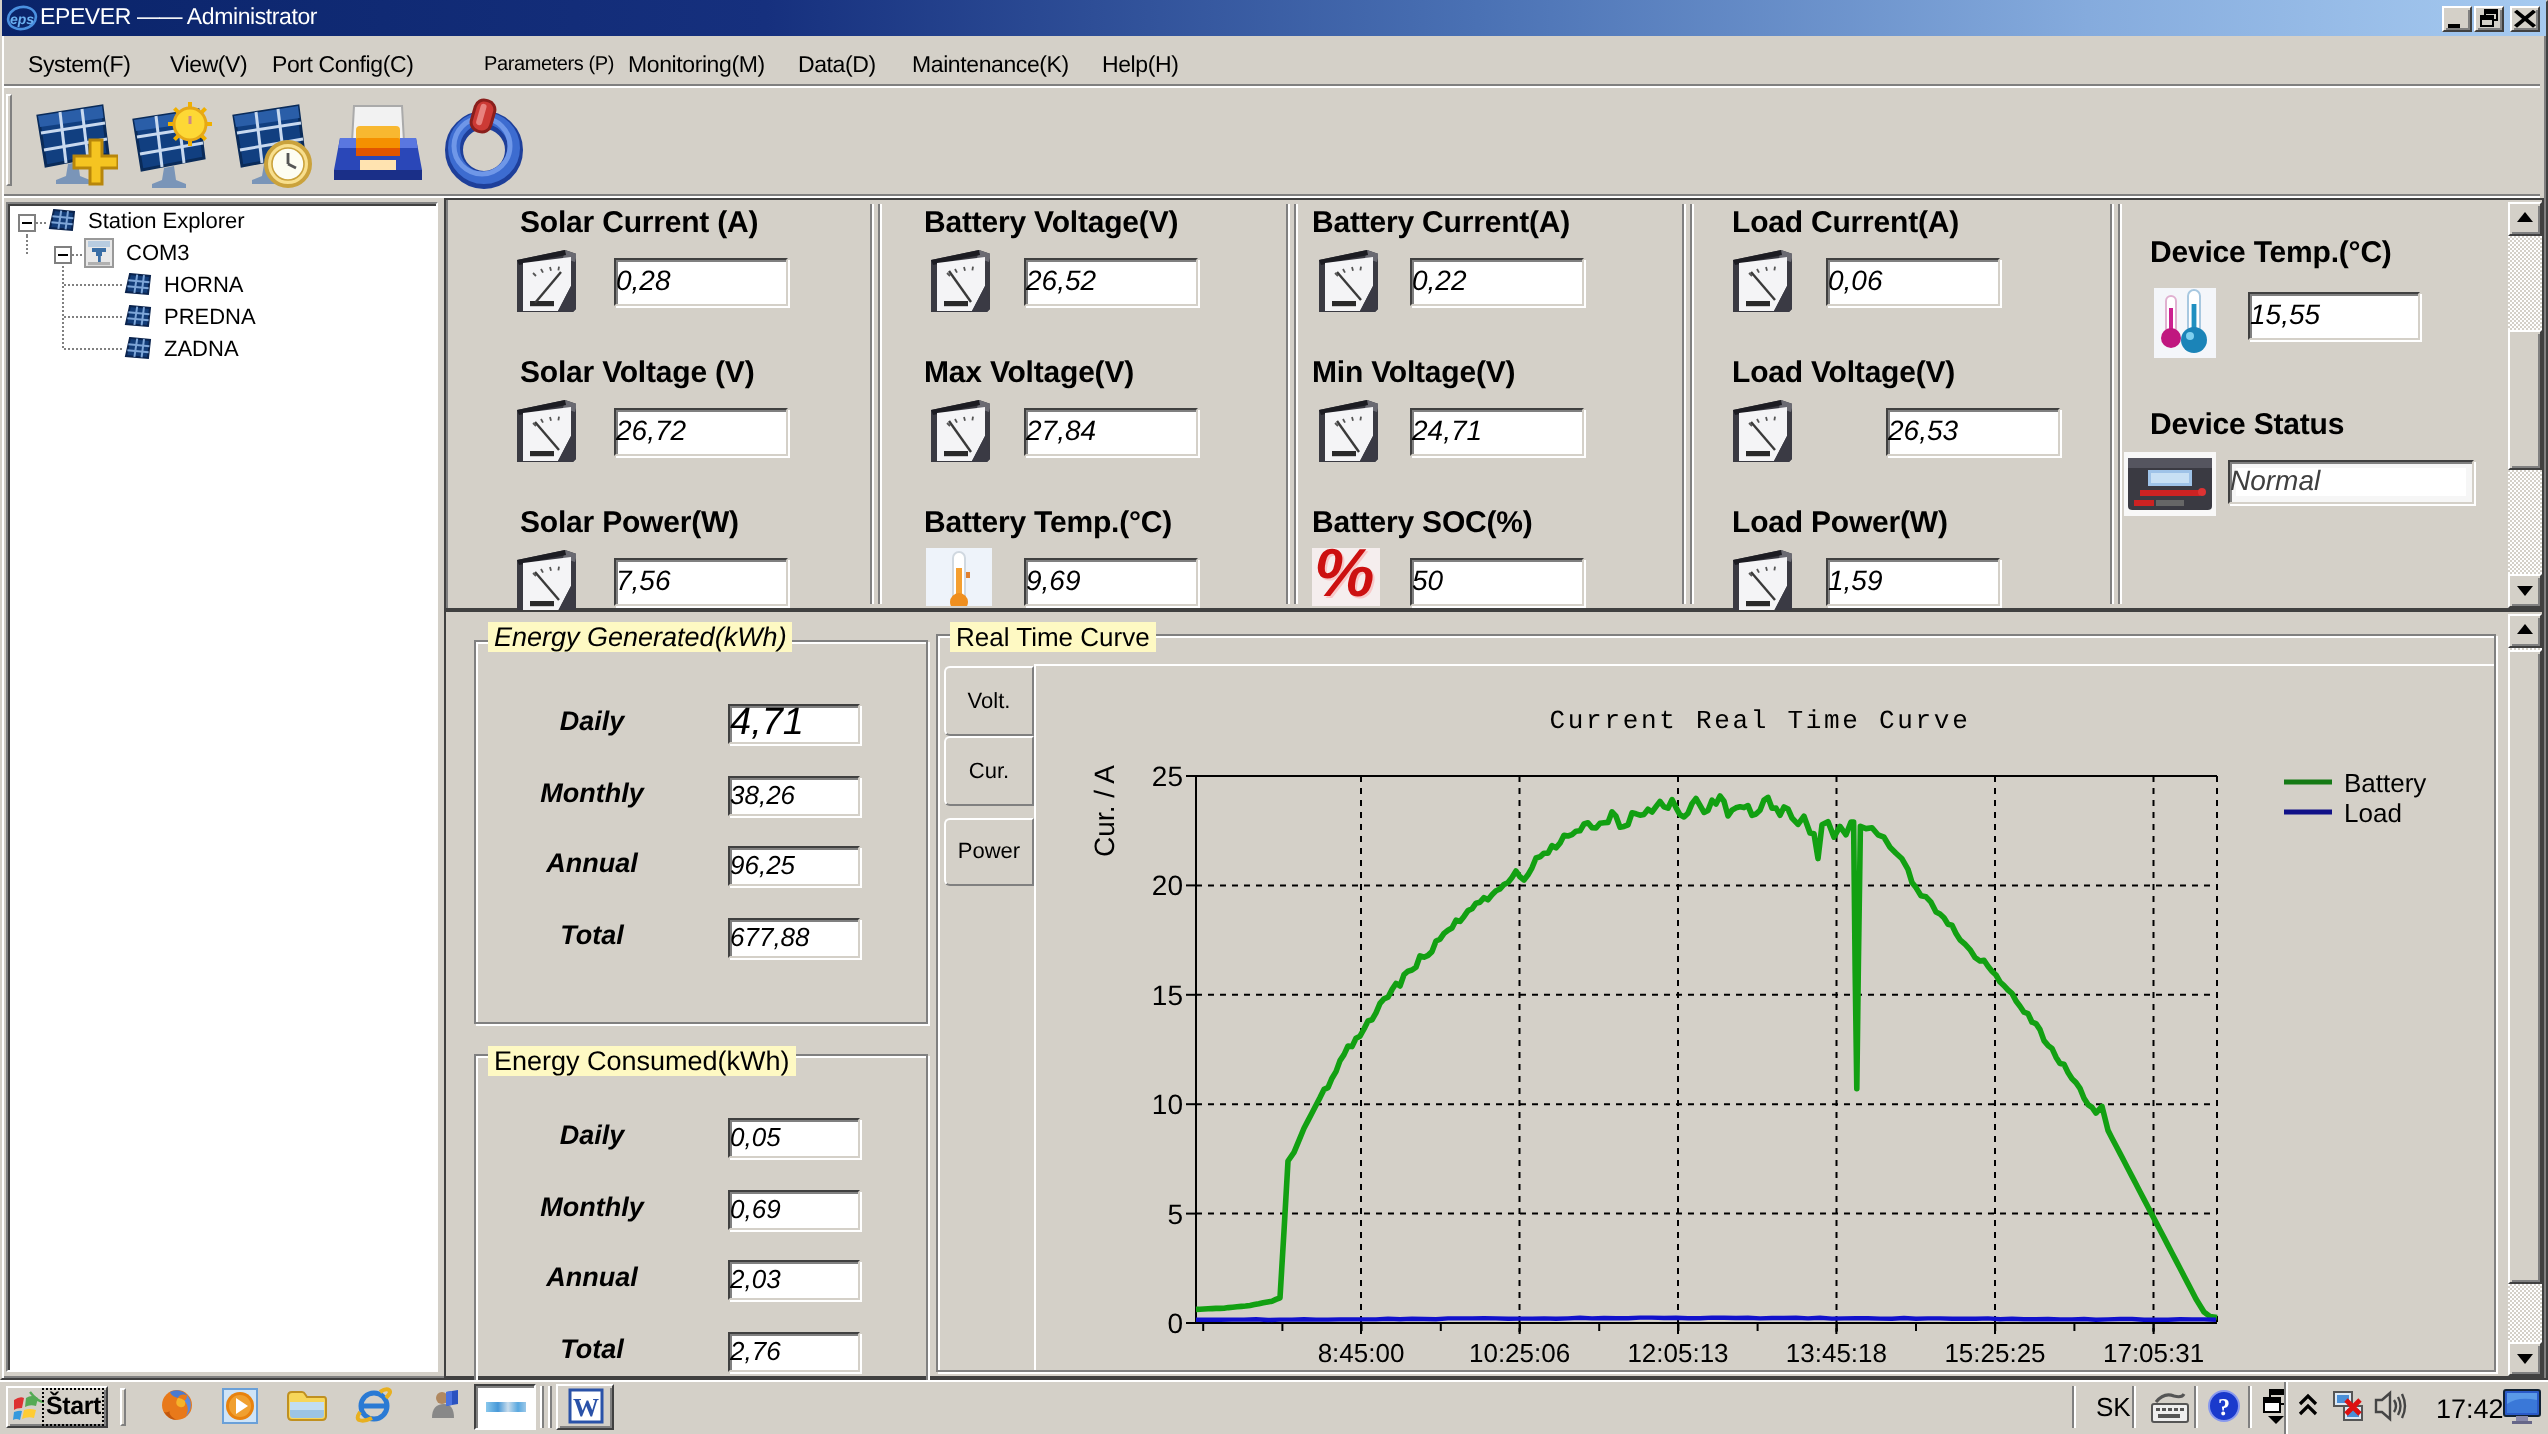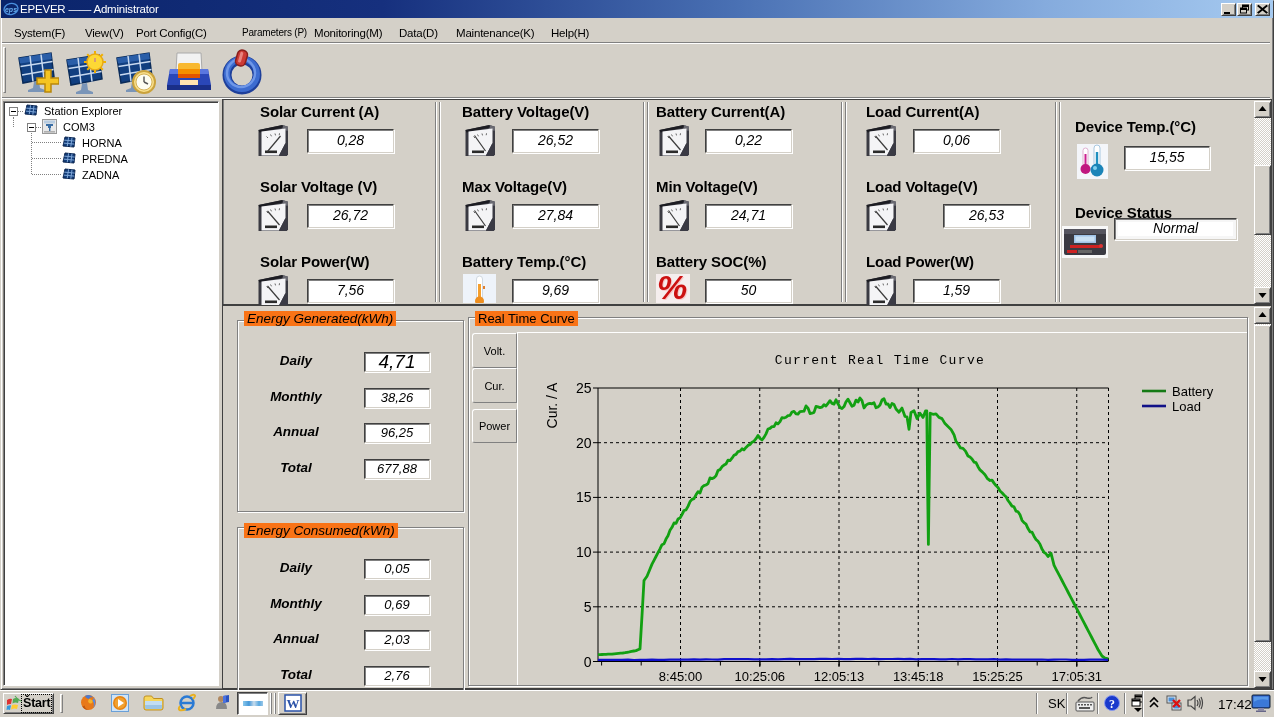--- a/index.html
+++ b/index.html
@@ -1,26 +1,26 @@
 <!DOCTYPE html>
 <html><head><meta charset="utf-8"><style>
 *{margin:0;padding:0;box-sizing:border-box}
 html,body{width:1274px;height:717px;overflow:hidden;background:#d4d0c8;
  font-family:"Liberation Sans",sans-serif;-webkit-font-smoothing:antialiased}
 .a{position:absolute}
 .rb{border:1px solid;border-color:#fff #404040 #404040 #fff;
  box-shadow:inset 1px 1px 0 #d4d0c8,inset -1px -1px 0 #808080;background:#d4d0c8}
-.fld{position:absolute;background:#fff;font-style:italic;font-size:14px;text-align:center;
+.fld{position:absolute;background:#fff;font-style:italic;font-size:14px;text-align:left;
  border:1px solid;border-color:#404040 #d4d0c8 #d4d0c8 #404040;
  box-shadow:1px 1px 0 #fff,inset 1px 1px 0 #808080;white-space:nowrap}
 .lbl{position:absolute;font-weight:bold;font-size:15px;white-space:nowrap;letter-spacing:-0.1px}
 .etv{position:absolute;width:2px;border-left:1px solid #808080;border-right:1px solid #fff}
 .eth{position:absolute;height:2px;border-top:1px solid #808080;border-bottom:1px solid #fff}
 .gb{position:absolute;border:1px solid #808080;box-shadow:inset 1px 1px 0 #fff,1px 1px 0 #fff}
-.gbl{position:absolute;background:#f97316;padding:0 3px;font-size:13px;white-space:nowrap}
+.gbl{position:absolute;background:#fef9c3;padding:0 3px;font-size:13px;white-space:nowrap}
 .sb17{position:absolute;width:17px;background-image:repeating-conic-gradient(#fff 0 25%,#d4d0c8 0 50%);background-size:2px 2px}
 .sbtn{position:absolute;width:17px;height:17px;background:#d4d0c8;border:1px solid;
  border-color:#fff #404040 #404040 #fff;box-shadow:inset 1px 1px 0 #d4d0c8,inset -1px -1px 0 #808080;
  text-align:center}
 .thumb{position:absolute;left:0;width:17px;background:#d4d0c8;border:1px solid;
  border-color:#fff #404040 #404040 #fff;box-shadow:inset 1px 1px 0 #d4d0c8,inset -1px -1px 0 #808080}
 .tlbl{position:absolute;font-size:11px;white-space:nowrap}
 .dot{position:absolute;border-top:1px dotted #808080}
 .dotv{position:absolute;border-left:1px dotted #808080}
 .tab{position:absolute;left:472px;width:45px;background:#d4d0c8;border:1px solid;
@@ -295,21 +295,21 @@
 <rect width="46" height="32" fill="#f8f8f8"></rect>
 <rect x="2" y="3" width="42" height="26" rx="2" fill="#3a3a42"></rect>
 <rect x="2" y="3" width="42" height="5" fill="#55555f"></rect>
 <rect x="12" y="9" width="22" height="8" fill="#9fc3e8"></rect>
 <rect x="13.5" y="10.5" width="19" height="5" fill="#c8e0f4"></rect>
 <rect x="8" y="19" width="30" height="3" fill="#cc2222"></rect>
 <rect x="5" y="24" width="10" height="3" fill="#cc2222"></rect>
 <circle cx="39" cy="20" r="2" fill="#dd3333"></circle>
 <rect x="16" y="24" width="14" height="3" fill="#666"></rect>
   </svg>
-<div class="fld" style="left:1114px;top:218px;width:123px;height:22px;line-height:19px;color:#000000;box-shadow:1px 1px 0 #fff,inset 1px 1px 0 #808080, inset 0 0 0 3px #f6f6f6">Normal</div>
+<div class="fld" style="left:1114px;top:230px;width:123px;height:22px;line-height:19px;color:#404040;box-shadow:1px 1px 0 #fff,inset 1px 1px 0 #808080, inset 0 0 0 3px #f6f6f6">Normal</div>
 <div class="sb17" style="left:1254px;top:101px;height:203px"></div>
 <div class="sbtn" style="left:1254px;top:101px"><svg width="15" height="15" viewBox="0 0 15 15">
       <polygon points="7.5,4 11.5,9 3.5,9" fill="#000"></polygon>
     </svg></div>
 <div class="thumb" style="left:1254px;top:165px;height:70px"></div>
 <div class="sbtn" style="left:1254px;top:287px"><svg width="15" height="15" viewBox="0 0 15 15">
       <polygon points="7.5,10 11.5,5 3.5,5" fill="#000"></polygon>
     </svg></div>
 <div class="a" style="left:222px;top:305px;width:1050px;height:384px;background:#d4d0c8;
  border:1px solid #404040"></div>
@@ -317,21 +317,21 @@
 <div class="gbl" style="left:244px;top:311px;font-style:italic;font-size:13.5px">Energy Generated(kWh)</div>
 <div class="a" style="left:254px;top:353px;width:84px;text-align:center;font-weight:bold;font-style:italic;font-size:13.5px">Daily</div>
 <div class="fld" style="left:364px;top:352px;width:66px;height:20px;line-height:17px;font-size:19px">4,71</div>
 <div class="a" style="left:254px;top:389px;width:84px;text-align:center;font-weight:bold;font-style:italic;font-size:13.5px">Monthly</div>
 <div class="fld" style="left:364px;top:388px;width:66px;height:20px;line-height:17px;font-size:13px">38,26</div>
 <div class="a" style="left:254px;top:424px;width:84px;text-align:center;font-weight:bold;font-style:italic;font-size:13.5px">Annual</div>
 <div class="fld" style="left:364px;top:423px;width:66px;height:20px;line-height:17px;font-size:13px">96,25</div>
 <div class="a" style="left:254px;top:460px;width:84px;text-align:center;font-weight:bold;font-style:italic;font-size:13.5px">Total</div>
 <div class="fld" style="left:364px;top:459px;width:66px;height:20px;line-height:17px;font-size:13px">677,88</div>
 <div class="gb" style="left:237px;top:527px;width:227px;height:192px"></div>
-<div class="gbl" style="left:244px;top:523px;font-style:italic;font-size:13.5px">Energy Consumed(kWh)</div>
+<div class="gbl" style="left:244px;top:523px;font-size:13.5px">Energy Consumed(kWh)</div>
 <div class="a" style="left:254px;top:560px;width:84px;text-align:center;font-weight:bold;font-style:italic;font-size:13.5px">Daily</div>
 <div class="fld" style="left:364px;top:559px;width:66px;height:20px;line-height:17px;font-size:13px">0,05</div>
 <div class="a" style="left:254px;top:596px;width:84px;text-align:center;font-weight:bold;font-style:italic;font-size:13.5px">Monthly</div>
 <div class="fld" style="left:364px;top:595px;width:66px;height:20px;line-height:17px;font-size:13px">0,69</div>
 <div class="a" style="left:254px;top:631px;width:84px;text-align:center;font-weight:bold;font-style:italic;font-size:13.5px">Annual</div>
 <div class="fld" style="left:364px;top:630px;width:66px;height:20px;line-height:17px;font-size:13px">2,03</div>
 <div class="a" style="left:254px;top:667px;width:84px;text-align:center;font-weight:bold;font-style:italic;font-size:13.5px">Total</div>
 <div class="fld" style="left:364px;top:666px;width:66px;height:20px;line-height:17px;font-size:13px">2,76</div>
 <div class="gb" style="left:468px;top:317px;width:780px;height:369px"></div>
 <div class="gbl" style="left:475px;top:311px">Real Time Curve</div>

